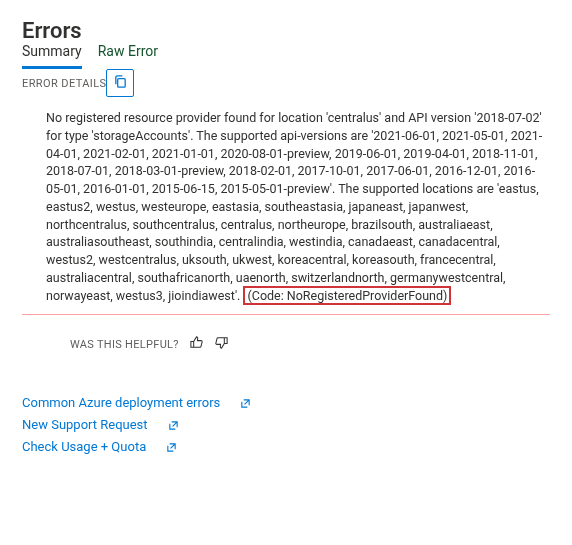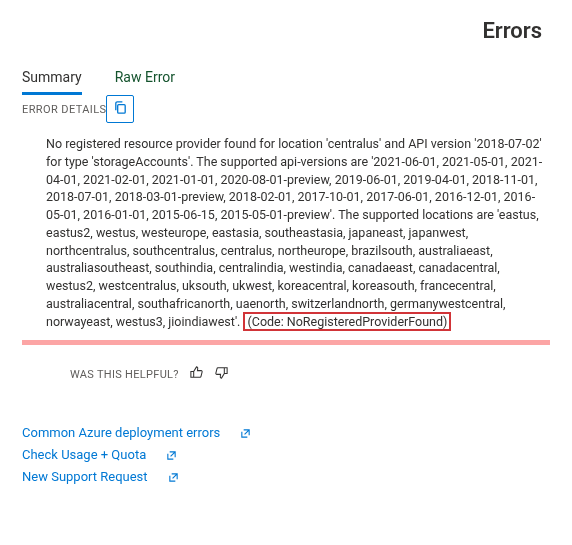--- a/index.html
+++ b/index.html
@@ -5,39 +5,38 @@
     * { margin: 0; padding: 0; box-sizing: border-box; }
     body {
       font-family: "Segoe UI", -apple-system, BlinkMacSystemFont, Roboto, "Helvetica Neue", sans-serif;
       background: #ffffff;
       color: #323130;
       width: 572px;
       padding: 18px 22px;
     }
     .header {
       display: flex;
-      justify-content: flex-end;
+      justify-content: flex-start;
       align-items: flex-start;
     }
     .title {
       font-size: 22px;
       font-weight: 600;
       color: #323130;
     }
     .close-btn {
       cursor: pointer;
       font-size: 18px;
       line-height: 1;
       color: #323130;
       padding: 2px 4px;
     }
     .tabs {
       display: flex;
-      gap: 33px;
-      margin-top: 26px;
+      gap: 16px;
       border-bottom: none;
     }
     .tab {
       font-size: 14px;
       color: #14532d;
       padding-bottom: 7px;
       cursor: pointer;
     }
     .tab.active {
       color: #323130;
@@ -65,21 +64,21 @@
       color: #0078d4;
     }
     .copy-btn svg { width: 15px; height: 15px; }
     .error-body {
       margin-top: 12px;
       padding-left: 24px;
       font-size: 12.5px;
       line-height: 1.42;
       color: #323130;
       padding-bottom: 10px;
-      border-bottom: 5px solid #fca5a5;
+      border-bottom: 1px solid #fca5a5;
     }
     .highlight-code {
       border: 2px solid #d13438;
       padding: 0 2px;
       display: inline;
     }
     .helpful-row {
       display: flex;
       align-items: center;
       gap: 10px;
@@ -175,28 +174,28 @@
 <div class="troubleshoot">
   <div class="tlink">
     <span>Common Azure deployment errors</span>
     <span class="ext-icon">
       <svg viewBox="0 0 12 12" fill="none" stroke="currentColor" stroke-width="1.2">
           <path d="M4 2h6v6M10 2L5 7M8 10H2V4"></path>
         </svg>
     </span>
   </div>
   <div class="tlink">
+    <span>New Support Request</span>
+    <span class="ext-icon">
+      <svg viewBox="0 0 12 12" fill="none" stroke="currentColor" stroke-width="1.2">
+          <path d="M4 2h6v6M10 2L5 7M8 10H2V4"></path>
+        </svg>
+    </span>
+  </div>
+  <div class="tlink">
     <span>Check Usage + Quota</span>
     <span class="ext-icon">
       <svg viewBox="0 0 12 12" fill="none" stroke="currentColor" stroke-width="1.2">
           <path d="M4 2h6v6M10 2L5 7M8 10H2V4"></path>
         </svg>
     </span>
   </div>
-  <div class="tlink">
-    <span>New Support Request</span>
-    <span class="ext-icon">
-      <svg viewBox="0 0 12 12" fill="none" stroke="currentColor" stroke-width="1.2">
-          <path d="M4 2h6v6M10 2L5 7M8 10H2V4"></path>
-        </svg>
-    </span>
-  </div>
 </div>
 
 </body></html>

